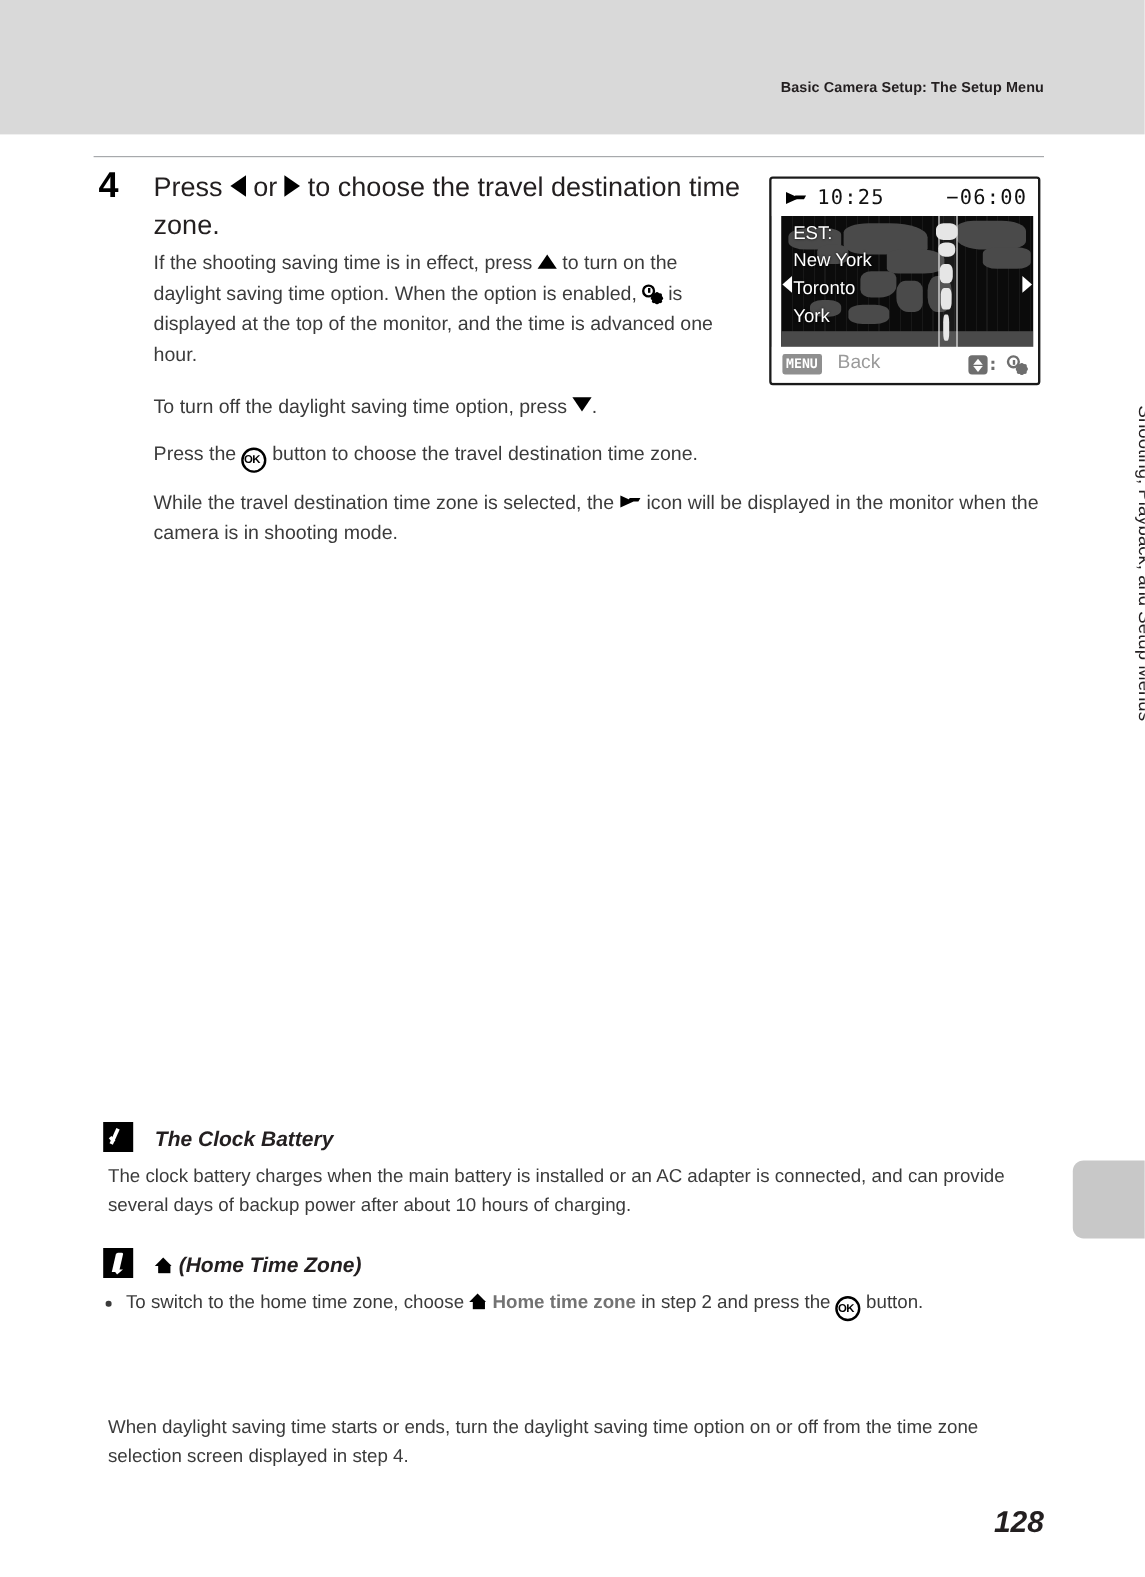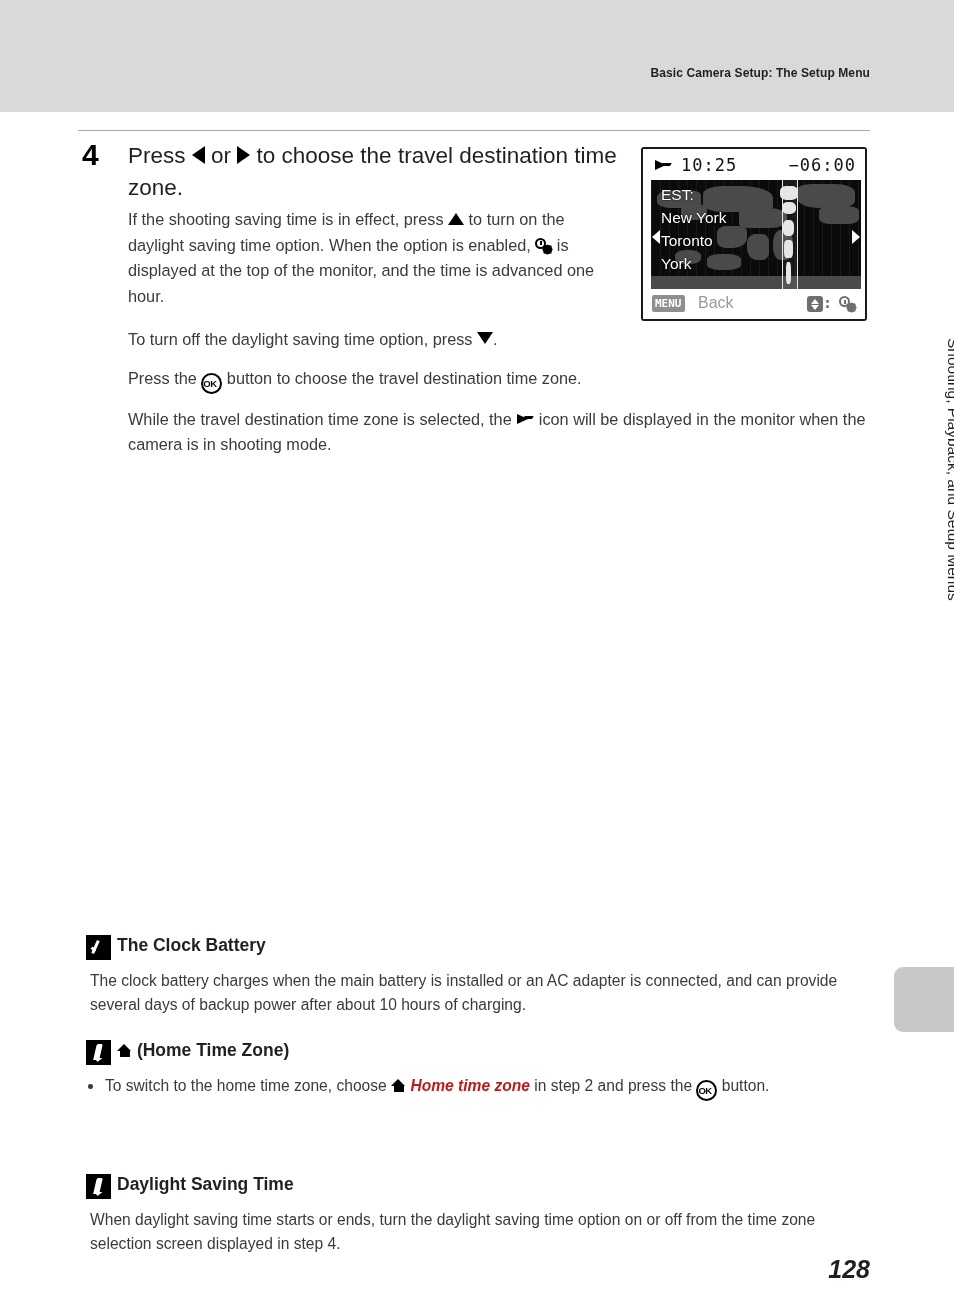--- a/index.html
+++ b/index.html
@@ -343,23 +343,24 @@
   }
 
   
   .note {
     position: absolute;
     left: 86px;
     width: 784px;
   }
   .note-head {
     display: flex;
-    align-items: flex-start;
-    gap: 6px;
+    align-items: flex-end;
+    gap: 18px;
     margin-bottom: 9px;
+    font-style: italic;
   }
   .note-title {
     font-size: 17.5px;
     font-weight: bold;
     color: #231f20;
   }
   .note-body {
     font-size: 15.6px;
     line-height: 23.5px;
     color: #3b3b3b;
@@ -417,21 +418,21 @@
     margin-bottom: 1px;
   }
   .bullets li::before {
     content: "";
     position: absolute;
     left: 2px; top: 10px;
     width: 4.5px; height: 4.5px;
     border-radius: 50%;
     background: #3b3b3b;
   }
-  b { color: #b91c1c; font-style: italic; }
+  b { color: #737373; }
 
   .page-number {
     position: absolute;
     right: 84px; bottom: 30px;
     font-size: 25px;
     font-weight: bold;
     font-style: italic;
     color: #231f20;
   }
 </style>
@@ -532,22 +533,18 @@
     <span class="note-title"><span class="home-ico"><i></i></span> <span>(Home Time Zone)</span></span>
   </div>
   <div class="note-body">
     <ul class="bullets">
       <li><span>To switch to the home time zone, choose </span><span class="home-ico"><i></i></span> <b>Home time zone</b><span> in step 2 and press the </span><span class="ok-btn">OK</span><span> button.</span></li>
     </ul>
   </div>
 </div>
 
 <div class="note" style="top: 1174px;">
-  <div class="note-head">
-    <span class="badge badge-pencil"></span>
-    <span class="note-title">Daylight Saving Time</span>
-  </div>
   <div class="note-body">
     <p>When daylight saving time starts or ends, turn the daylight saving time option on or off from the time zone selection screen displayed in step 4.</p>
   </div>
 </div>
 
 <div class="page-number">128</div>
 
 </body></html>

